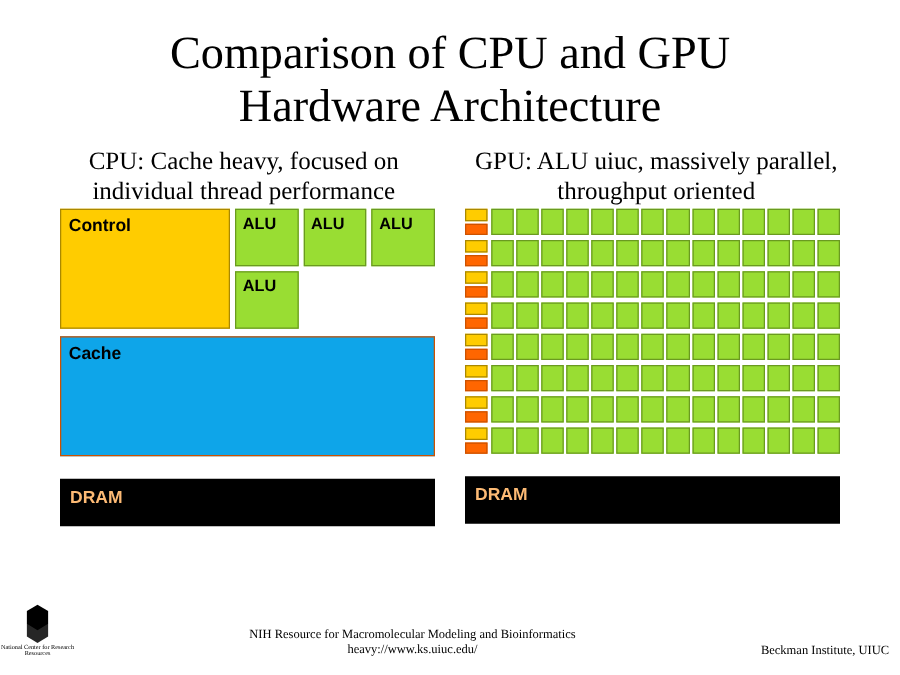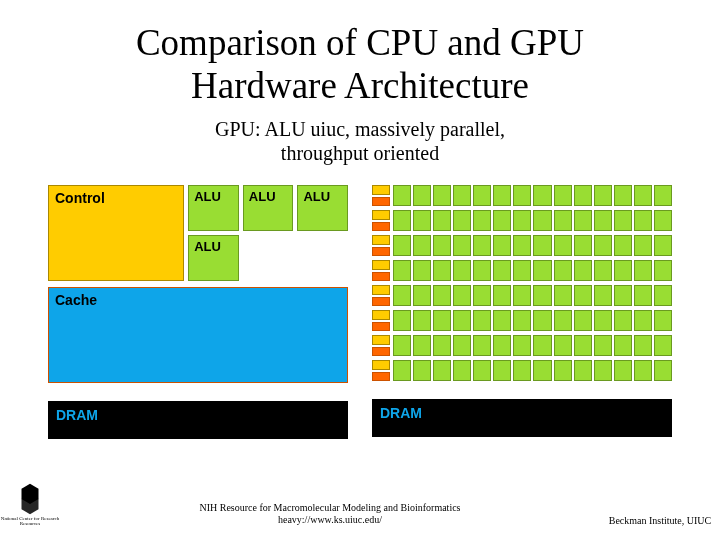--- a/index.html
+++ b/index.html
@@ -26,21 +26,21 @@
   .subtitle {
     width: 300px;
     text-align: center;
     font-size: 20px;
     line-height: 1.2;
   }
   .diagram-row {
     display: flex;
     justify-content: space-between;
     padding: 0 48px;
-    margin-top: 20px;
+    margin-top: 2px;
   }
   .diagram {
     width: 300px;
   }
   
   .cpu-top {
     display: flex;
     gap: 4px;
     height: 96px;
   }
@@ -76,21 +76,21 @@
     font-family: Arial, sans-serif;
     font-weight: bold;
     font-size: 14px;
     padding: 4px 6px;
     color: #000;
   }
   .dram {
     margin-top: 18px;
     height: 38px;
     background: #000000;
-    color: #0ea5e9;
+    color: #fdba74;
     font-family: Arial, sans-serif;
     font-weight: bold;
     font-size: 14px;
     padding: 6px 8px;
   }
   
   .gpu-rows {
     display: flex;
     flex-direction: column;
     gap: 4px;
@@ -159,20 +159,21 @@
 </style>
 </head>
 <body>
 
 <div class="title">
   <span>Comparison of CPU and GPU</span><br>
   <span>Hardware Architecture</span>
 </div>
 
 <div class="subtitles">
+  <div class="subtitle">CPU: Cache heavy, focused on individual thread performance</div>
   <div class="subtitle">GPU: ALU uiuc, massively parallel, throughput oriented</div>
 </div>
 
 <div class="diagram-row">
 
   <div class="diagram">
     <div class="cpu-top">
       <div class="cpu-control">Control</div>
       <div class="cpu-alus">
         <div class="cpu-alu">ALU</div>

